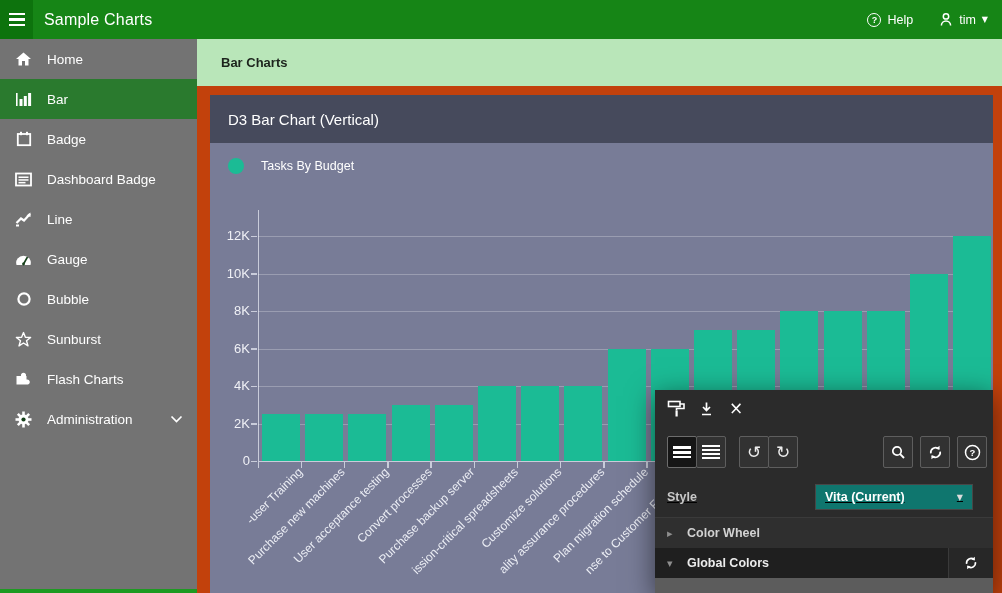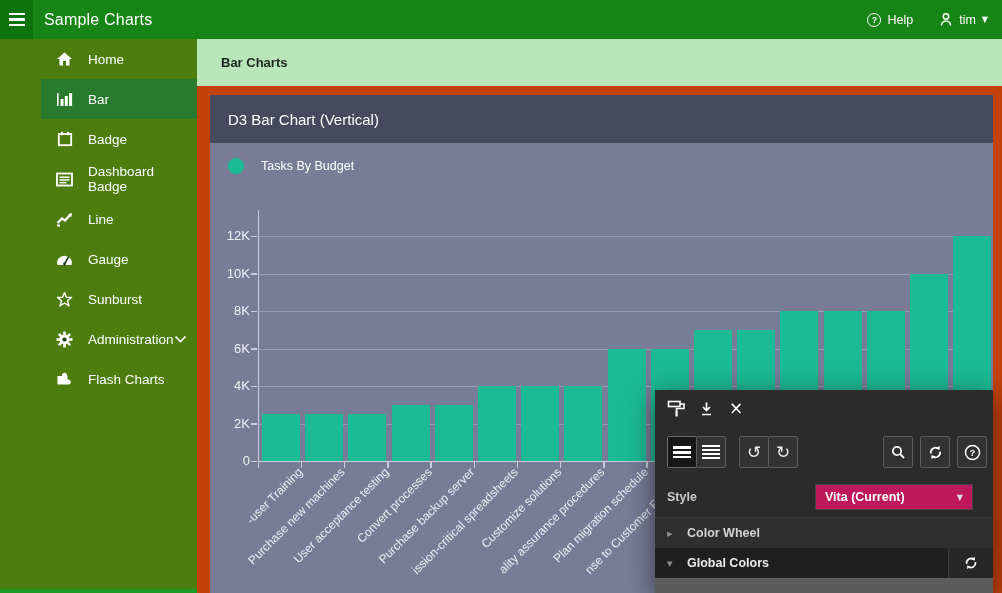--- a/index.html
+++ b/index.html
@@ -12,21 +12,21 @@
   .hamburger { width:33px; height:39px; background:#0d730d; display:flex; flex-direction:column; justify-content:center; align-items:center; gap:3px; cursor:pointer; }
   .hamburger i { display:block; width:16px; height:2.5px; background:#fff; }
   .app-title { color:#fff; font-size:16px; margin-left:11px; letter-spacing:.2px; }
   .topbar-right { margin-left:auto; display:flex; align-items:center; gap:26px; padding-right:14px; }
   .tb-group { display:flex; align-items:center; gap:6px; color:#fff; font-size:12.5px; cursor:pointer; }
   .q-circle { width:14px; height:14px; border:1.4px solid #fff; border-radius:50%; display:flex; align-items:center; justify-content:center; font-size:9px; font-weight:bold; color:#fff; }
   .caret { font-size:8px; color:#fff; }
   .glyph { font-family:"DejaVu Sans", sans-serif; }
 
   
-  .sidebar { position:absolute; left:0; top:39px; width:197px; bottom:0; background:#4d7c0f; z-index:20;padding-left:41px; }
+  .sidebar { position:absolute; left:0; top:39px; width:197px; bottom:0; background:#737373; z-index:20; }
   .side-item { height:40px; display:flex; align-items:center; padding:0 14px 0 15px; color:#fff; font-size:13.5px; cursor:pointer; }
   .side-item.active { background:#2a7a2e; }
   .side-icon { width:17px; height:17px; display:flex; align-items:center; justify-content:center; margin-right:15px; flex:0 0 17px; }
   .side-icon svg { display:block; }
   .side-chevron { margin-left:auto; display:flex; align-items:center; }
   .side-bottom-strip { position:absolute; left:0; bottom:0; width:197px; height:4px; background:#1d9a21; }
 
   
   .breadcrumb { position:absolute; left:197px; top:39px; right:0; height:47px; background:#b9e6b9; display:flex; align-items:center; padding-left:24px; z-index:10; }
   .breadcrumb-title { font-size:13px; font-weight:bold; color:#1d241d; }
@@ -61,23 +61,23 @@
   .tr-close { font-size:17px; line-height:1; }
   .tr-toolbar { height:50px; display:flex; align-items:center; padding:0 6px 0 12px; }
   .tr-btn { width:30px; height:32px; background:#323232; border:1px solid #5e5e5e; border-radius:2px; display:flex; align-items:center; justify-content:center; color:#ececec; cursor:pointer; }
   .tr-btn.joined { margin-left:-1px; }
   .tr-btn.active { background:#161616; border-color:#6d6d6d; }
   .tr-btn .arrow { font-size:17px; line-height:1; }
   .grp-gap { width:13px; }
   .tr-right { margin-left:auto; display:flex; gap:7px; }
   .lines3 { width:18px; height:12px; background:repeating-linear-gradient(to bottom,#fff 0 2.5px,transparent 2.5px 5px); }
   .lines4 { width:18px; height:14px; background:repeating-linear-gradient(to bottom,#fff 0 2px,transparent 2px 4px); }
-  .tr-style-row { height:40px; display:flex; align-items:center; padding:0 20px 0 12px; }
+  .tr-style-row { height:40px; display:flex; align-items:center; padding:0 20px 0 12px;text-decoration:underline; }
   .tr-style-label { color:#c8c8c8; font-size:12.5px; font-weight:bold; }
-  .tr-select { margin-left:auto; width:158px; height:26px; background:#be185d; border:1px solid #474747; display:flex; align-items:center; padding:8px 9px; cursor:pointer;gap:17px; }
+  .tr-select { margin-left:auto; width:158px; height:26px; background:#0f766e; border:1px solid #474747; display:flex; align-items:center; padding:8px 9px; cursor:pointer;gap:17px; }
   .tr-select-value { color:#fff; font-size:12.5px; font-weight:bold; flex:1; }
   .tr-select .caret { color:#dcdcdc; }
   .tr-section { display:flex; align-items:center; padding:0 0 0 12px; gap:10px; font-size:12.5px; font-weight:bold; cursor:pointer; }
   .tr-sec-caret { color:#8e8e8e; font-size:11px; width:10px; }
   .sec-colorwheel { height:31px; background:#2f2f2f; border-top:1px solid #3a3a3a; color:#d2d2d2; }
   .sec-globalcolors { height:30px; background:#1f1f1f; color:#ececec; }
   .tr-sec-sync { margin-left:auto; width:45px; height:100%; border-left:1px solid #3a3a3a; background:#272727; display:flex; align-items:center; justify-content:center; color:#fff; cursor:pointer; }
   .tr-bottom-strip { height:15px; background:#5c5c5c; }
 </style>
 </head>
@@ -167,25 +167,41 @@
             <svg width="17" height="15" viewBox="0 0 17 15">
               <path d="M1.5 13 A7.3 7.3 0 1 1 15.5 13 Z" fill="#fff"></path>
               <path d="M8.5 12 L12.5 5" stroke="#16401a" stroke-width="1.6"></path>
               <circle cx="8.5" cy="12" r="1.4" fill="#16401a"></circle>
             </svg>
           </span>
           <span>Gauge</span>
         </div>
         <div class="side-item">
           <span class="side-icon">
+            <svg width="16" height="16" viewBox="0 0 16 16">
+              <circle cx="8" cy="8" r="5.6" fill="none" stroke="#fff" stroke-width="2.2"></circle>
+            </svg>
+          </span>
+          <span>Bubble</span>
+        </div>
+        <div class="side-item">
+          <span class="side-icon">
             <svg width="17" height="17" viewBox="0 0 17 17">
               <path d="M8.5 1.6 L10.4 6.2 L15.6 6.5 L11.5 9.8 L13 14.9 L8.5 12 L4 14.9 L5.5 9.8 L1.4 6.5 L6.6 6.2 Z" fill="none" stroke="#fff" stroke-width="1.4" stroke-linejoin="round"></path>
             </svg>
           </span>
           <span>Sunburst</span>
+        </div>
+        <div class="side-item">
+          <span class="side-icon">
+            <svg width="17" height="16" viewBox="0 0 17 16">
+              <path d="M1.5 6.5 H6 A2.6 2.6 0 1 1 11 6.5 H11.5 V10 A2.6 2.6 0 1 1 11.5 15 H1.5 Z" fill="#fff" transform="translate(0,-1.5)"></path>
+            </svg>
+          </span>
+          <span>Flash Charts</span>
         </div>
         <div class="side-item">
           <span class="side-icon">
             <svg width="17" height="17" viewBox="0 0 17 17">
               <g fill="#fff">
                 <circle cx="8.5" cy="8.5" r="5"></circle>
                 <rect x="7.2" y="0.5" width="2.6" height="3.5"></rect>
                 <rect x="7.2" y="13" width="2.6" height="3.5"></rect>
                 <rect x="7.2" y="0.5" width="2.6" height="3.5" transform="rotate(45 8.5 8.5)"></rect>
                 <rect x="7.2" y="13" width="2.6" height="3.5" transform="rotate(45 8.5 8.5)"></rect>
@@ -196,28 +212,20 @@
               </g>
               <circle cx="8.5" cy="8.5" r="2.1" fill="#16401a"></circle>
             </svg>
           </span>
           <span>Administration</span>
           <span class="side-chevron">
             <svg width="13" height="9" viewBox="0 0 13 9">
               <path d="M1.5 1.5 L6.5 6.5 L11.5 1.5" fill="none" stroke="#fff" stroke-width="1.7"></path>
             </svg>
           </span>
-        </div>
-        <div class="side-item">
-          <span class="side-icon">
-            <svg width="17" height="16" viewBox="0 0 17 16">
-              <path d="M1.5 6.5 H6 A2.6 2.6 0 1 1 11 6.5 H11.5 V10 A2.6 2.6 0 1 1 11.5 15 H1.5 Z" fill="#fff" transform="translate(0,-1.5)"></path>
-            </svg>
-          </span>
-          <span>Flash Charts</span>
         </div>
       </div>
     <div class="side-bottom-strip"></div>
   </div>
 
   <div class="breadcrumb">
     <span class="breadcrumb-title">Bar Charts</span>
   </div>
 
   <div class="content">

